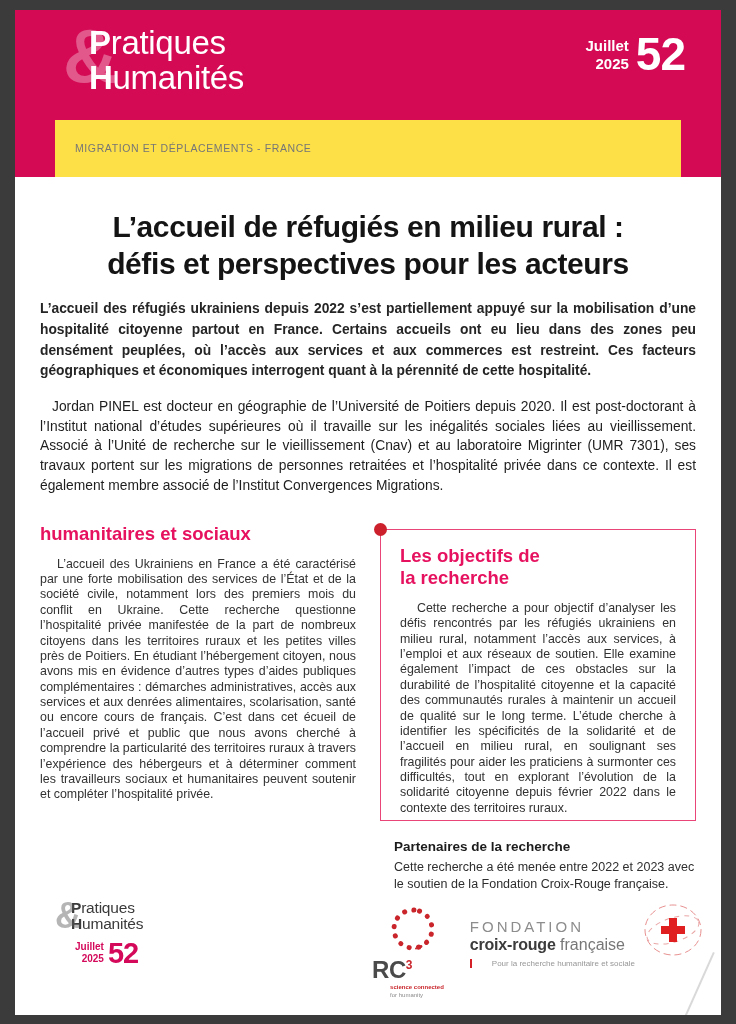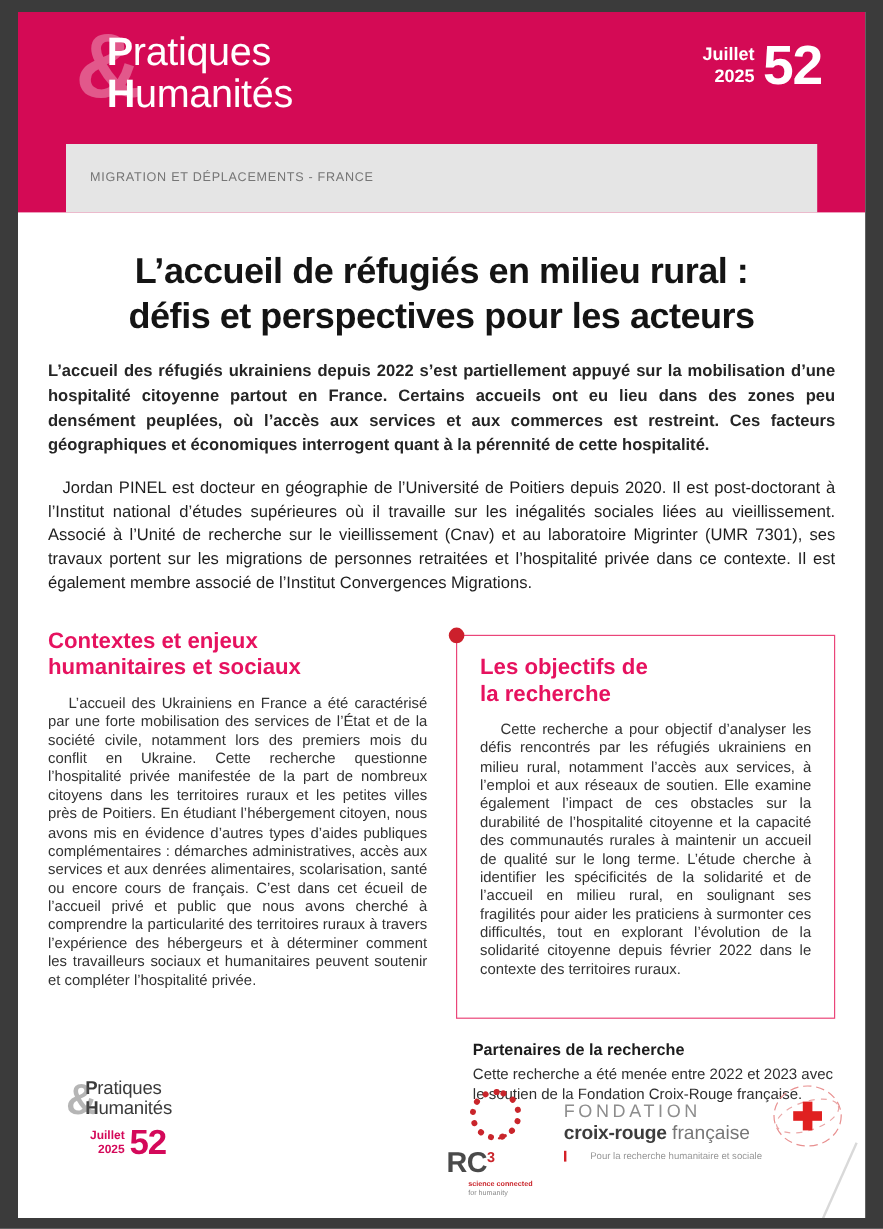--- a/index.html
+++ b/index.html
@@ -13,41 +13,41 @@
   .brand { position:absolute; left:74px; top:16px; }
   .brand .amp { position:absolute; left:-26px; top:-8px; font-size:76px; font-weight:700; color:rgba(255,255,255,0.32); line-height:1; }
   .brand-lines { position:relative; }
   .logo-line { font-size:33px; color:#ffffff; line-height:1.05; font-weight:400; letter-spacing:-0.3px; }
   .logo-line::first-letter { font-weight:700; }
 
   .issue { position:absolute; right:36px; top:24px; display:flex; align-items:center; gap:7px; }
   .issue-date { text-align:right; color:#ffffff; font-weight:700; font-size:15px; line-height:1.2; }
   .issue-number { color:#ffffff; font-weight:700; font-size:46px; line-height:0.9; letter-spacing:-1px; }
 
-  .category-band { position:absolute; left:40px; right:40px; bottom:0; height:57px; background:#e5e5e5; }
+  .category-band { position:absolute; left:40px; right:40px; bottom:0; height:57px; background:#fde047; }
   .category-band span { display:block; padding:22px 0 0 20px; font-size:10.5px; letter-spacing:0.6px; color:#767676; }
 
   
   .title { margin:32px 25px 0; text-align:center; color:#141414; font-weight:700; font-size:30px; line-height:1.22; letter-spacing:-0.4px; }
   .title .tl { display:block; }
 
   .intro { margin:17px 25px 0; font-size:13.8px; font-weight:600; line-height:1.5; text-align:justify; color:#252525; }
   .bio   { margin:15px 25px 0; font-size:13.8px; font-weight:400; line-height:1.43; text-align:justify; color:#1e1e1e; }
   .bio strong { font-weight:400;margin-left:12px; }
 
   .columns { display:flex; margin:27px 25px 0; gap:24px; }
   .col-left { width:316px; flex:0 0 auto; }
   .col-right { flex:1; }
 
   .pink-heading { color:#e6125f; font-size:18.5px; font-weight:700; line-height:1.2; }
   .pink-heading span { display:block; }
 
   .col-body { margin-top:12px; font-size:12.4px; line-height:1.24; text-align:justify; color:#323232; text-indent:17px; }
 
-  .objectives-box { position:relative; border:1.5px solid #ea4579; padding:15px 19px 32px; margin-top:6px; }
+  .objectives-box { position:relative; border:1.5px solid #ea4579; padding:15px 19px 4px; margin-top:6px; }
   .corner-dot { position:absolute; left:-7px; top:-7px; width:13px; height:13px; border-radius:50%; background:#cc202c; }
 
   .partners { margin-top:18px; padding-left:14px; }
   .partners h3 { font-size:13.5px; font-weight:700; color:#1c1c1c; }
   .partners p { margin-top:5px; font-size:12.5px; line-height:1.38; color:#2e2e2e; }
 
   
   .page-footer { position:absolute; left:40px; right:16px; bottom:16px; display:flex; align-items:flex-start; }
 
   .f-brand { position:relative; padding-left:16px; }
@@ -110,21 +110,20 @@
       <span class="tl">défis et perspectives pour les acteurs</span>
     </h1>
 
     <p class="intro">L’accueil des réfugiés ukrainiens depuis 2022 s’est partiellement appuyé sur la mobilisation d’une hospitalité citoyenne partout en France. Certains accueils ont eu lieu dans des zones peu densément peuplées, où l’accès aux services et aux commerces est restreint. Ces facteurs géographiques et économiques interrogent quant à la pérennité de cette hospitalité.</p>
 
     <p class="bio"><strong>Jordan PINEL</strong><span> est docteur en géographie de l’Université de Poitiers depuis 2020. Il est post-doctorant à l’Institut national d’études supérieures où il travaille sur les inégalités sociales liées au vieillissement. Associé à l’Unité de recherche sur le vieillissement (Cnav) et au laboratoire Migrinter (UMR 7301), ses travaux portent sur les migrations de personnes retraitées et l’hospitalité privée dans ce contexte. Il est également membre associé de l’Institut Convergences Migrations.</span></p>
 
     <div class="columns">
       <div class="col-left">
         <h2 class="pink-heading">
-          <span>Contextes et enjeux</span>
           <span>humanitaires et sociaux</span>
         </h2>
         <p class="col-body">L’accueil des Ukrainiens en France a été caractérisé par une forte mobilisation des services de l’État et de la société civile, notamment lors des premiers mois du conflit en Ukraine. Cette recherche questionne l’hospitalité privée manifestée de la part de nombreux citoyens dans les territoires ruraux et les petites villes près de Poitiers. En étudiant l’hébergement citoyen, nous avons mis en évidence d’autres types d’aides publiques complémentaires : démarches administratives, accès aux services et aux denrées alimentaires, scolarisation, santé ou encore cours de français. C’est dans cet écueil de l’accueil privé et public que nous avons cherché à comprendre la particularité des territoires ruraux à travers l’expérience des hébergeurs et à déterminer comment les travailleurs sociaux et humanitaires peuvent soutenir et compléter l’hospitalité privée.</p>
       </div>
 
       <div class="col-right">
         <div class="objectives-box">
           <span class="corner-dot"></span>
           <h2 class="pink-heading">
             <span>Les objectifs de</span>

